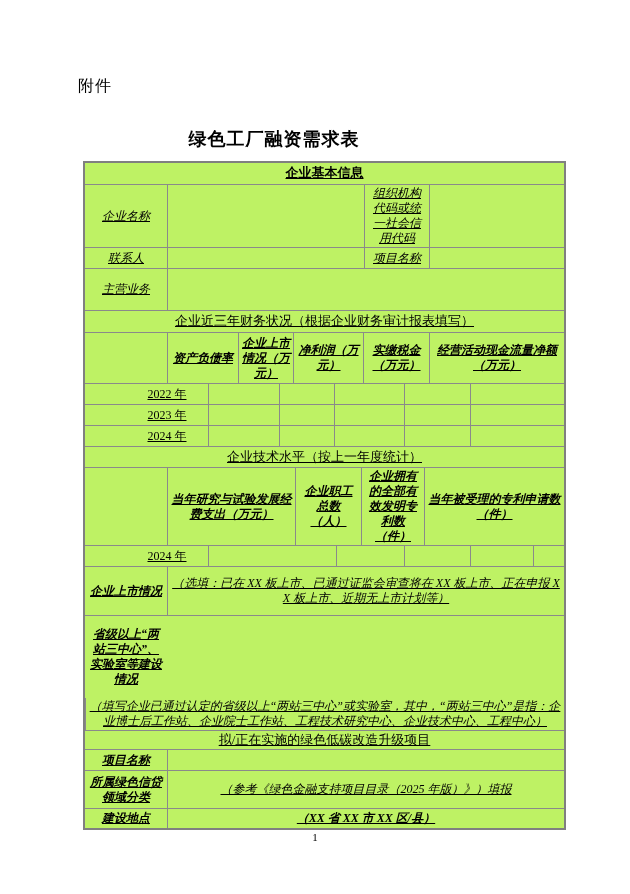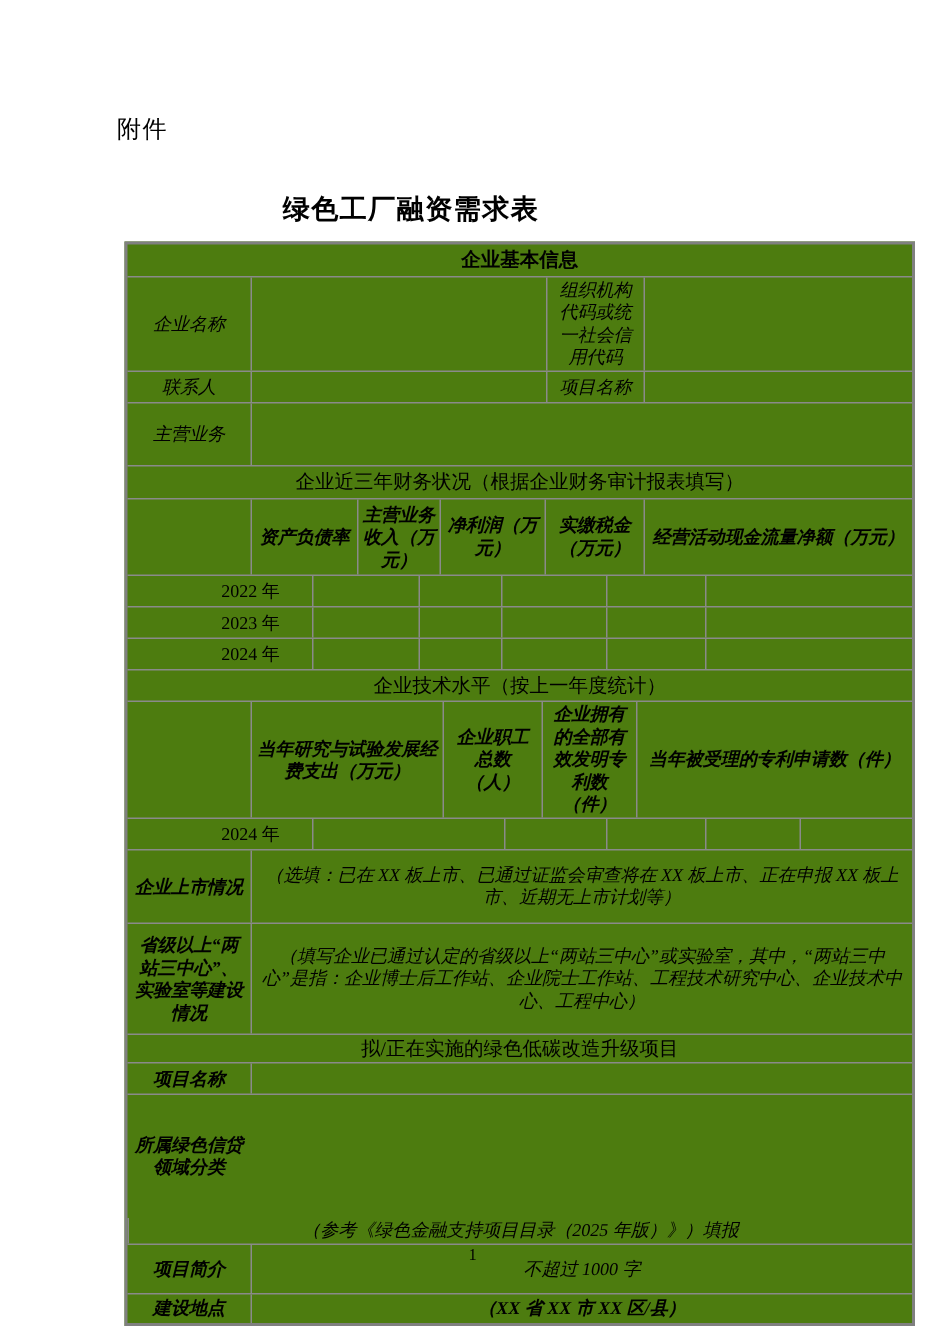--- a/index.html
+++ b/index.html
@@ -3,22 +3,22 @@
 <meta charset="utf-8">
 <style>
   * { margin:0; padding:0; box-sizing:border-box; }
   html,body { width:630px; height:894px; background:#ffffff; }
   body { font-family:"Liberation Serif","DejaVu Serif",serif; color:#000; position:relative; overflow:hidden; }
 
   .attachment { position:absolute; left:78px; top:76px; font-size:16px; letter-spacing:1px; }
   .doc-title  { position:absolute; left:0; top:127px; width:548px; text-align:center;
                 font-size:18px; font-weight:bold; letter-spacing:1px; }
 
-  .tbl { position:absolute; left:83px; top:161px; width:527px;
-         border:2px solid #808080; background:#4d7c0f; }
+  .tbl { position:absolute; left:83px; top:161px; width:483px;
+         border:2px solid #808080; background:#bef264;text-decoration:underline; }
   .row { display:flex; align-items:stretch; }
   .row + .row { border-top:1px solid #8a8a8a; }
   .cell { display:flex; align-items:center; justify-content:center; text-align:center;
           padding:1px 3px; font-size:12px; line-height:1.25; border-left:1px solid #8a8a8a;
           word-break:break-all; }
   .cell:first-child { border-left:none; }
   .grow { flex:1 1 auto; }
 
   .w82 { width:82px; flex:0 0 82px; }
   .w197{ width:197px; flex:0 0 197px; }
@@ -26,22 +26,22 @@
   .w71 { width:71px; flex:0 0 71px; }
   .w55 { width:55px; flex:0 0 55px; }
   .w70 { width:70px; flex:0 0 70px; }
   .w66 { width:66px; flex:0 0 66px; }
   .w128{ width:128px; flex:0 0 128px; }
   .w68 { width:68px; flex:0 0 68px; }
   .w63 { width:63px; flex:0 0 63px; }
 
   .h21 { min-height:21px; } .h57 { min-height:57px; } .h42 { min-height:42px; }
   .h22 { min-height:22px; } .h51 { min-height:51px; } .h78 { min-height:78px; }
-  .h49 { min-height:49px; } .h74 { min-height:74px; } .h19 { min-height:19px; }
-  .h38 { min-height:38px;flex-direction:column; } .h33 { min-height:33px; } .h20 { min-height:20px; }
+  .h49 { min-height:49px; } .h74 { min-height:74px;flex-direction:column; } .h19 { min-height:19px; }
+  .h38 { min-height:38px; } .h33 { min-height:33px; } .h20 { min-height:20px; }
 
   .sec-bold { font-weight:bold; font-size:13px; }
   .sec      { font-size:13px; }
   .kai   { font-style:italic; }
   .kai-b { font-style:italic; font-weight:bold; }
   .year  { font-size:12px;margin-left:41px; }
 
   .page-num { position:absolute; left:0; top:831px; width:630px; text-align:center;
               font-size:11px; }
 </style>
@@ -72,21 +72,21 @@
     <div class="cell w82 kai">主营业务</div>
     <div class="cell grow"></div>
   </div>
 
   <div class="row h22">
     <div class="cell grow sec">企业近三年财务状况（根据企业财务审计报表填写）</div>
   </div>
   <div class="row h51">
     <div class="cell w82"></div>
     <div class="cell w71 kai-b">资产负债率</div>
-    <div class="cell w55 kai-b">主营业务收入（万元）</div>
+    <div class="cell w55 kai-b">企业上市情况（万元）</div>
     <div class="cell w70 kai-b">净利润（万元）</div>
     <div class="cell w66 kai-b">实缴税金（万元）</div>
     <div class="cell grow kai-b">经营活动现金流量净额（万元）</div>
   </div>
   <div class="row h21">
     <div class="cell w82 year">2022 年</div>
     <div class="cell w71"></div>
     <div class="cell w55"></div>
     <div class="cell w70"></div>
     <div class="cell w66"></div>
@@ -142,24 +142,20 @@
     <div class="cell grow sec">拟/正在实施的绿色低碳改造升级项目</div>
   </div>
   <div class="row h21">
     <div class="cell w82 kai-b">项目名称</div>
     <div class="cell grow"></div>
   </div>
   <div class="row h38">
     <div class="cell w82 kai-b">所属绿色信贷领域分类</div>
     <div class="cell grow kai">（参考《绿色金融支持项目目录（2025 年版）》）填报</div>
   </div>
-  <div class="row h33">
-    <div class="cell w82 kai-b">项目简介</div>
-    <div class="cell grow kai">不超过 1000 字</div>
-  </div>
   <div class="row h20">
     <div class="cell w82 kai-b">建设地点</div>
     <div class="cell grow kai-b">（XX 省 XX 市 XX 区/县）</div>
   </div>
 
 </div>
 
 <div class="page-num">1</div>
 
 </body></html>

